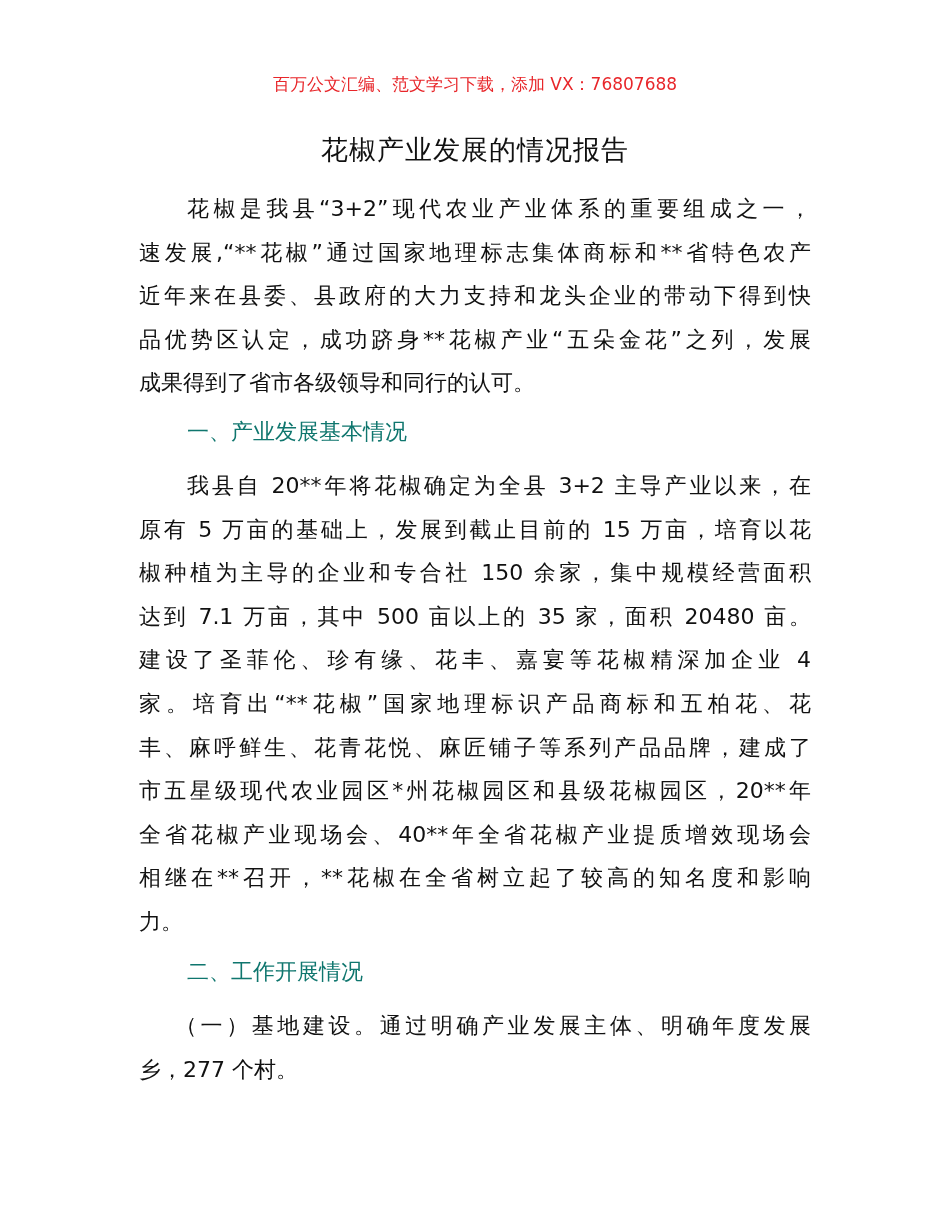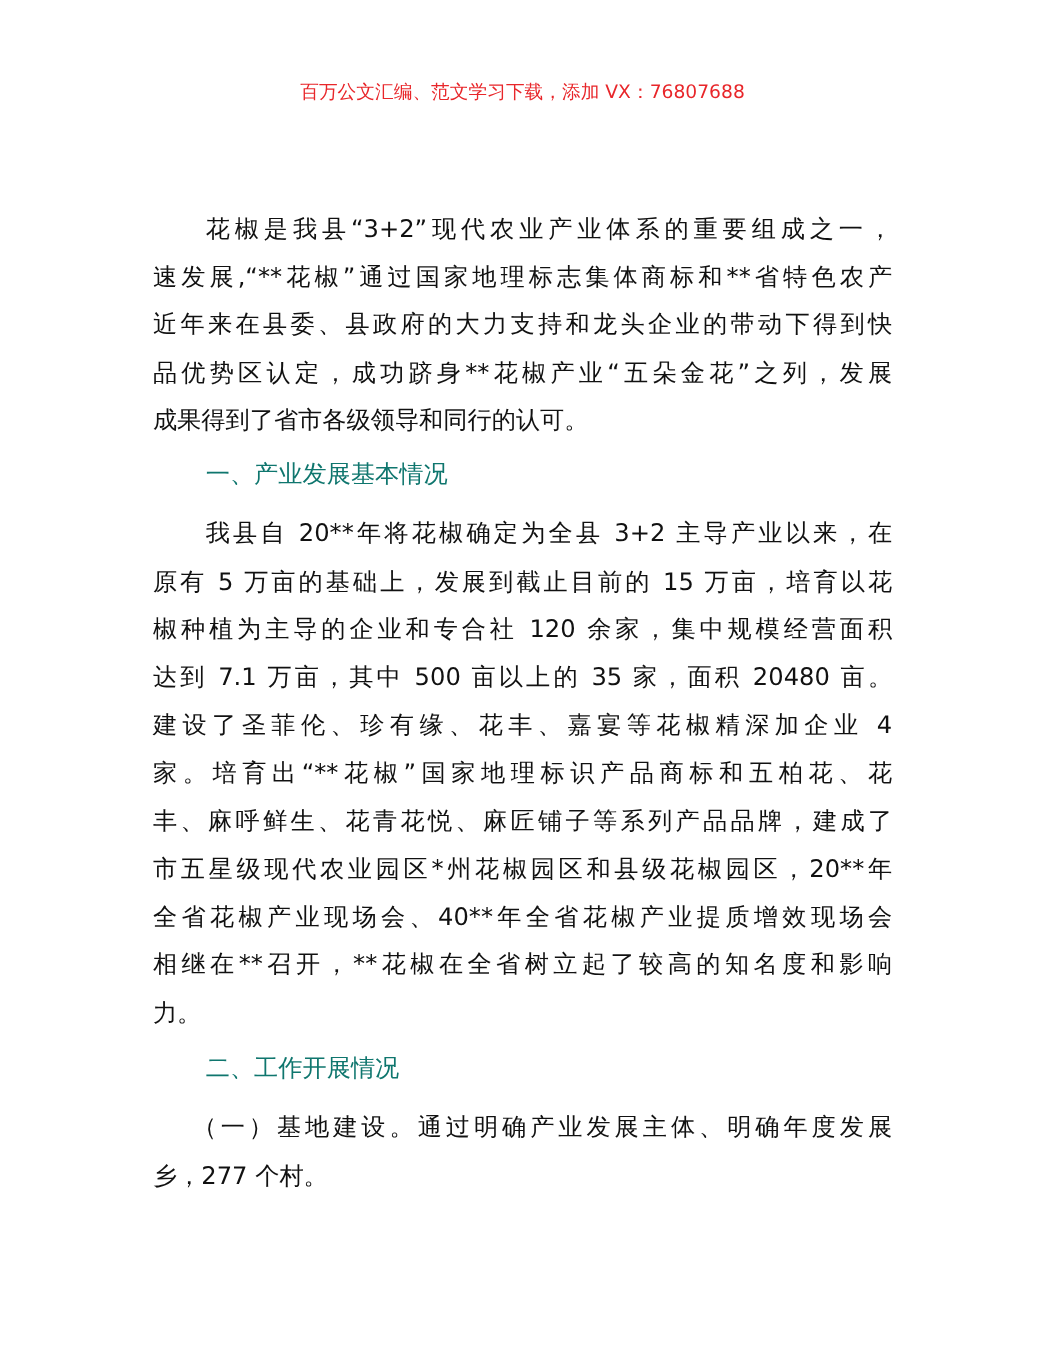--- a/index.html
+++ b/index.html
@@ -73,35 +73,36 @@
     white-space: nowrap;
   }
 </style>
 </head>
 <body>
 
 <div class="page">
 
   <div class="watermark">百万公文汇编、范文学习下载，添加 VX：76807688</div>
 
+  <div class="title">花椒产业发展的情况报告</div>
 
   <div class="body-text" style="top:172px;">
     <span class="line indent">花椒是我县“3+2”现代农业产业体系的重要组成之一，</span>
     <span class="line">速发展,“**花椒”通过国家地理标志集体商标和**省特色农产</span>
     <span class="line">近年来在县委、县政府的大力支持和龙头企业的带动下得到快</span>
     <span class="line">品优势区认定，成功跻身**花椒产业“五朵金花”之列，发展</span>
     <span class="line last">成果得到了省市各级领导和同行的认可。</span>
   </div>
 
   <div class="heading" style="top:402px;">一、产业发展基本情况</div>
 
   <div class="body-text" style="top:449px;">
     <span class="line indent">我县自 20**年将花椒确定为全县 3+2 主导产业以来，在</span>
     <span class="line">原有 5 万亩的基础上，发展到截止目前的 15 万亩，培育以花</span>
-    <span class="line">椒种植为主导的企业和专合社 120 余家，集中规模经营面积</span>
+    <span class="line">椒种植为主导的企业和专合社 150 余家，集中规模经营面积</span>
     <span class="line">达到 7.1 万亩，其中 500 亩以上的 35 家，面积 20480 亩。</span>
     <span class="line">建设了圣菲伦、珍有缘、花丰、嘉宴等花椒精深加企业 4</span>
     <span class="line">家。培育出“**花椒”国家地理标识产品商标和五柏花、花</span>
     <span class="line">丰、麻呼鲜生、花青花悦、麻匠铺子等系列产品品牌，建成了</span>
     <span class="line">市五星级现代农业园区*州花椒园区和县级花椒园区，20**年</span>
     <span class="line">全省花椒产业现场会、40**年全省花椒产业提质增效现场会</span>
     <span class="line">相继在**召开，**花椒在全省树立起了较高的知名度和影响</span>
     <span class="line last">力。</span>
   </div>
 

